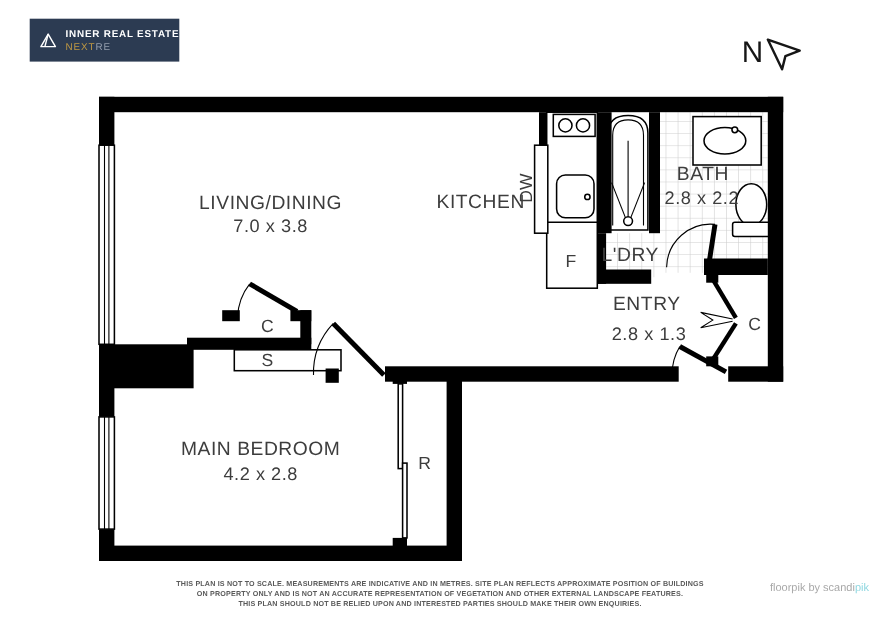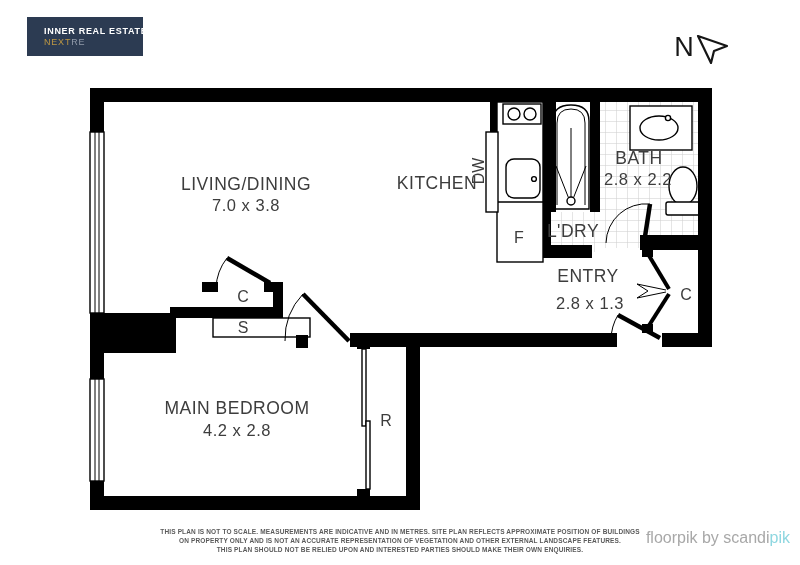--- a/index.html
+++ b/index.html
@@ -1,21 +1,21 @@
 <!DOCTYPE html>
 <html><head>
 <meta charset="utf-8">
 <style>
   html,body{margin:0;padding:0}
   body{
     width:800px;height:565px;background:#fff;position:relative;overflow:hidden;
     font-family:"Liberation Sans", sans-serif;
   }
   .logo{
-    position:absolute;left:27px;top:17px;width:116px;height:39px;
+    position:absolute;left:27px;top:17px;width:136px;height:39px;
     background:#2c3b52;display:flex;align-items:center;box-sizing:border-box;
     padding-left:9px;
   }
   .logo-text{margin-left:8px}
   .logo-line1{color:#ffffff;font-size:9px;font-weight:bold;letter-spacing:.7px;line-height:11px;white-space:nowrap}
   .logo-line2{font-size:9px;font-weight:normal;letter-spacing:.8px;line-height:11px}
   .brand-next{color:#bd9743}
   .brand-re{color:#939cab}
   svg.plan{position:absolute;left:0;top:0}
   .wall{fill:#000}
@@ -24,21 +24,21 @@
   .door{stroke:#000;stroke-width:4.5;fill:none;stroke-linecap:butt}
   .arc{stroke:#000;stroke-width:1;fill:none}
   .rname{font-size:17.5px;fill:#3d3d3d;letter-spacing:.5px;text-anchor:middle}
   .rdims{font-size:16.5px;fill:#3d3d3d;letter-spacing:.5px;text-anchor:middle}
   .small{font-size:16px;fill:#3d3d3d;text-anchor:middle}
   .northN{font-size:27px;fill:#161616;text-anchor:middle}
   .disclaimer{
     position:absolute;left:0;right:0;top:527px;text-align:center;
     font-size:6.5px;font-weight:bold;color:#5a5a5a;line-height:9px;letter-spacing:.15px;
   }
-  .credit{position:absolute;right:10px;top:529px;font-size:16px;color:#a8a8a8}
+  .credit{position:absolute;right:10px;top:529px;font-size:10px;color:#a8a8a8}
   .credit .pik{color:#8ed7e0}
 </style>
 </head>
 <body>
 
 <div class="logo">
   <svg width="26" height="24" viewBox="0 0 26 24">
     <polygon points="13,2 24,21 2,21" fill="none" stroke="#ffffff" stroke-width="2.2" stroke-linejoin="round"></polygon>
     <line x1="13" y1="2" x2="8" y2="21" stroke="#ffffff" stroke-width="2.2"></line>
   </svg>

